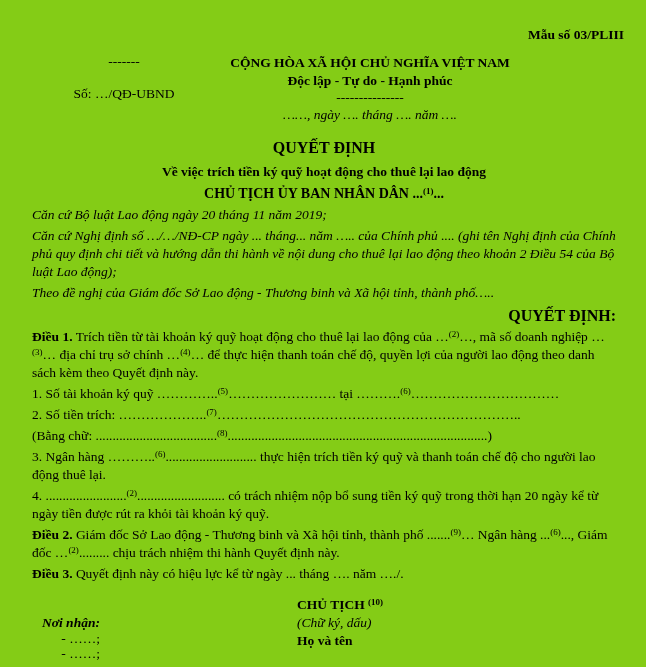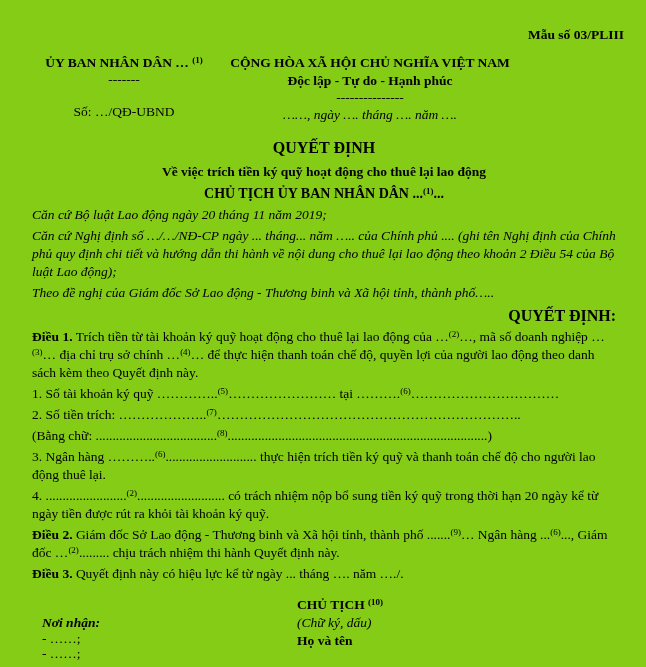--- a/index.html
+++ b/index.html
@@ -44,37 +44,36 @@
 
   sup {
     font-size: 9px;
     line-height: 0;
     vertical-align: baseline;
     position: relative;
     top: -0.45em;
   }
 
   .footer { display: flex; margin-top: 13px; }
-  .recipients { margin-top: 18px; margin-left: 10px; flex: 0 0 auto; line-height: 15px; }
+  .recipients { margin-top: 18px; margin-left: 10px; flex: 0 0 auto; line-height: 15px; text-align: right; }
   .recipients-label { font-weight: bold; font-style: italic; line-height: 17px; }
   .signature { margin-left: auto; width: 240px; margin-right: 79px; text-align: left; }
   .sig-title { font-weight: bold; }
   .sig-note  { font-style: italic; }
   .sig-name  { font-weight: bold; }
 </style>
 </head>
 <body>
 
 <div class="page">
 
   <div class="form-number">Mẫu số 03/PLIII</div>
 
   <div class="header-row">
     <div class="col-left">
-      <div class="bold"><span>ỦY BAN NHÂN DÂN … </span><sup>(1)</sup></div>
       <div class="divider-line">-------</div>
       <div class="num-line">Số: …/QĐ-UBND</div>
     </div>
     <div class="col-right">
       <div class="national">CỘNG HÒA XÃ HỘI CHỦ NGHĨA VIỆT NAM</div>
       <div class="motto">Độc lập - Tự do - Hạnh phúc</div>
       <div class="divider-line">---------------</div>
       <div class="date-line">……, ngày …. tháng …. năm ….</div>
     </div>
   </div>

